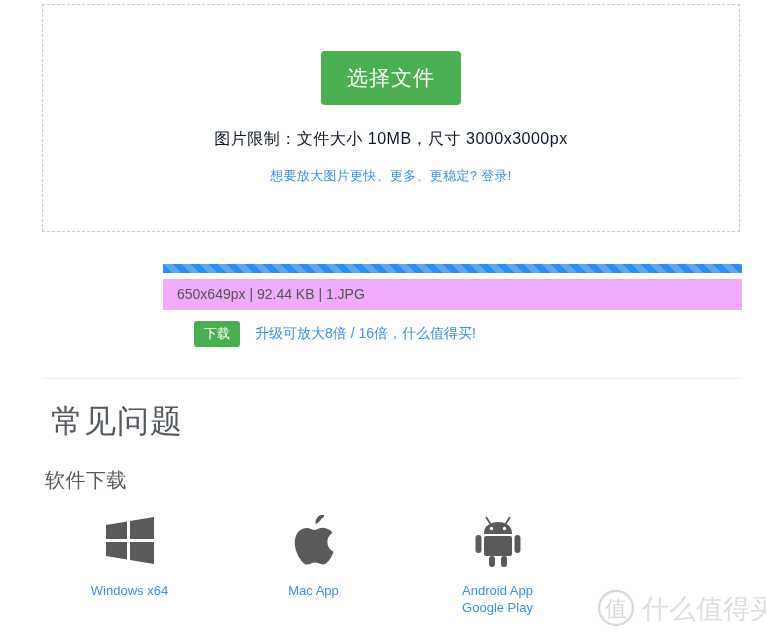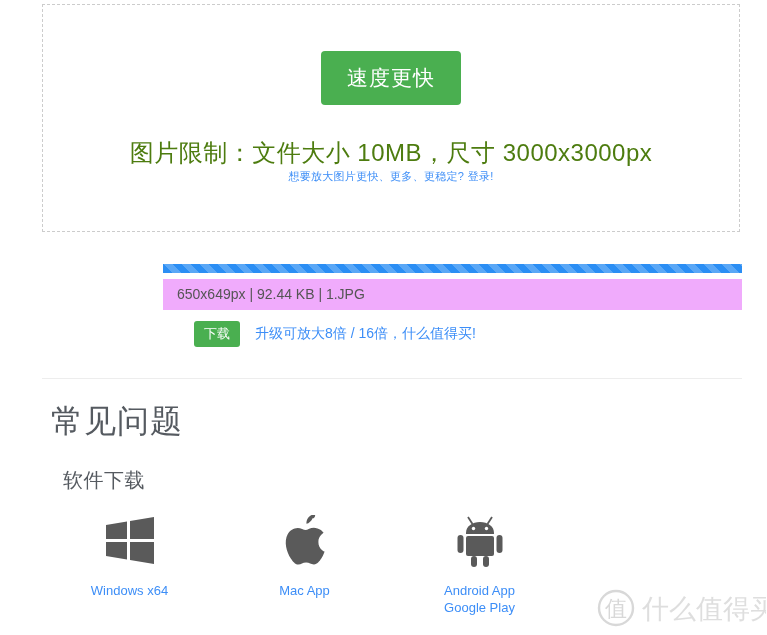--- a/index.html
+++ b/index.html
@@ -44,28 +44,29 @@
     background: #4aaf50;
     color: #ffffff;
     font-size: 21px;
     border-radius: 4px;
     cursor: pointer;
     user-select: none;
     letter-spacing: 1px;
   }
 
   .limit-text {
-    margin-top: 32px;
-    font-size: 24px;
-    color: #4d7c0f;
+    margin-top: 24px;
+    font-size: 16px;
+    color: #0f172a;
     letter-spacing: 0.5px;
   }
 
   .login-link {
-    font-size: 11px;
+    margin-top: 17px;
+    font-size: 13px;
     color: #3d8ef7;
     cursor: pointer;
     letter-spacing: 0.3px;
   }
 
   
   .file-row {
     position: absolute;
     left: 42px;
     top: 264px;
@@ -206,35 +207,36 @@
     position: absolute;
     left: 51px;
     top: 400px;
     font-size: 32px;
     color: #555a60;
     font-weight: normal;
     letter-spacing: 1px;
   }
   .faq-sub {
     position: absolute;
-    left: 63px;
+    left: 45px;
     top: 467px;
     font-size: 20px;
     color: #555a60;
     font-weight: normal;
     letter-spacing: 0.5px;
   }
 
   
   .downloads {
     position: absolute;
     left: 42px;
     top: 508px;
     width: 700px;
     display: flex;
+    gap: 9px;
   }
   .dl-item {
     width: 25%;
     text-align: center;
     cursor: pointer;
   }
   .dl-icon {
     height: 66px;
     display: flex;
     align-items: center;
@@ -262,21 +264,21 @@
     pointer-events: none;
     opacity: 0.55;
   }
 </style>
 </head>
 <body>
 
 <div class="page">
 
   <div class="dropzone">
-    <div class="select-file-btn">速度更快</div>
+    <div class="select-file-btn">选择文件</div>
     <div class="limit-text">图片限制：文件大小 10MB，尺寸 3000x3000px</div>
     <div class="login-link">想要放大图片更快、更多、更稳定? 登录!</div>
   </div>
 
   <div class="file-row">
 
 
     <div class="file-main">
       <div class="progress-bar"></div>
       <div class="file-info">650x649px | 92.44 KB | 1.JPG</div>

